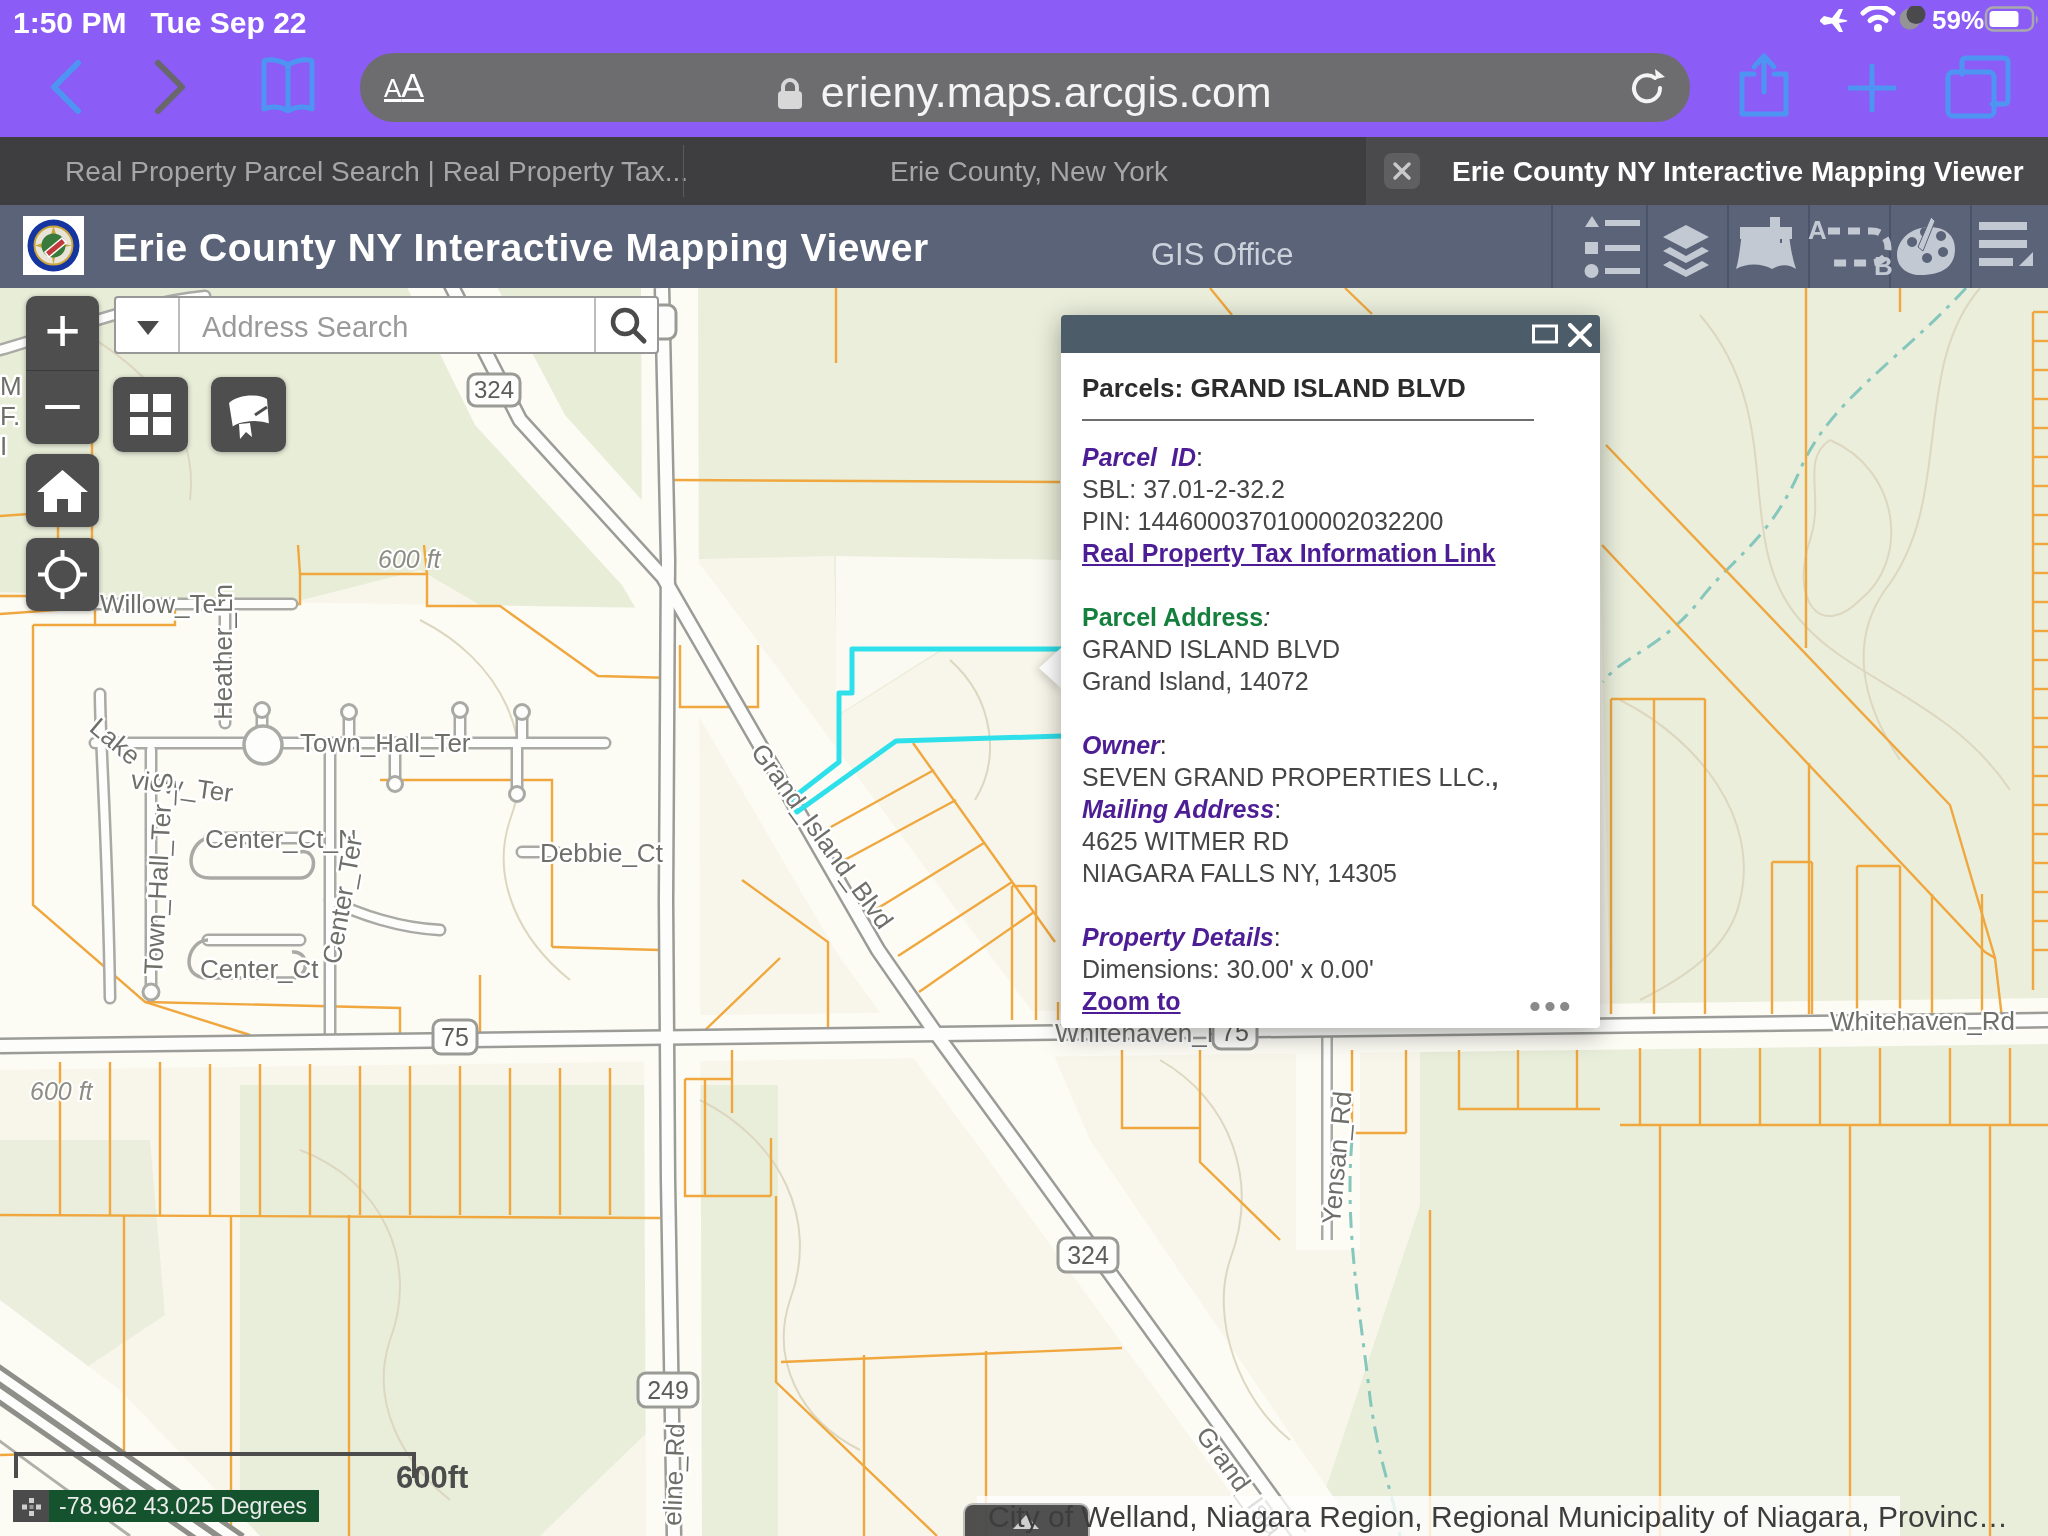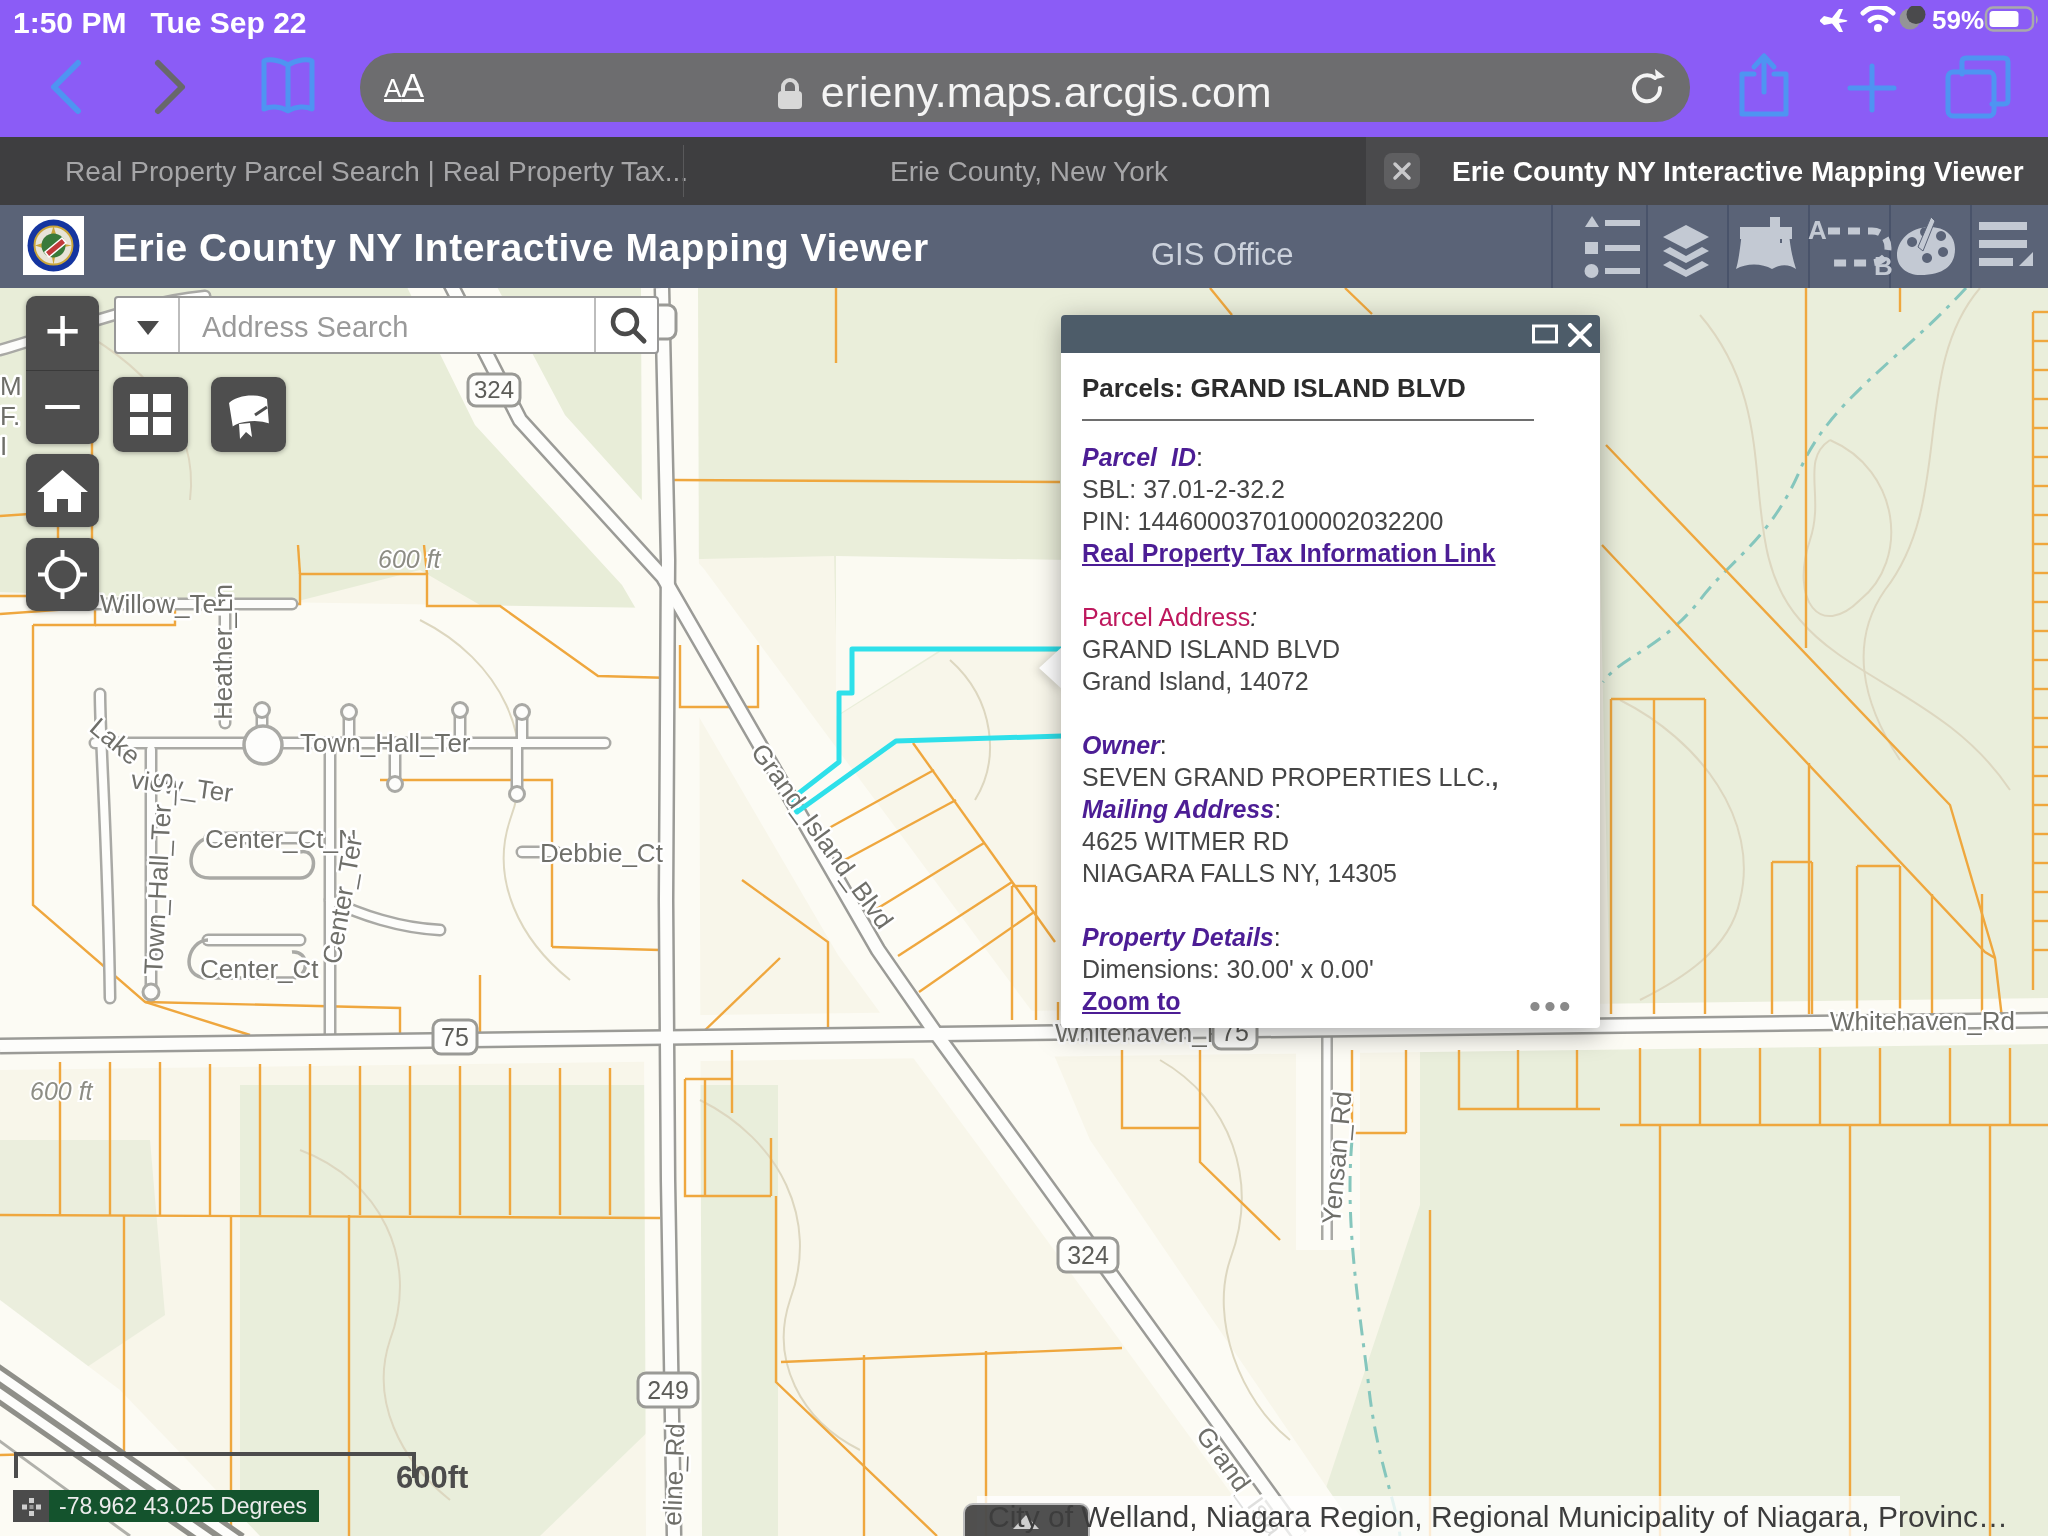--- a/index.html
+++ b/index.html
@@ -30,21 +30,21 @@
   #searchbtn{left:478px;top:0;width:63px;height:54px;border-left:2px solid #bdbdbd;}
   #homebtn{left:26px;top:454px;width:73px;height:73px;}
   #locbtn{left:26px;top:538px;width:73px;height:73px;}
   #gridbtn{left:113px;top:377px;width:75px;height:75px;}
   #bookbtn{left:211px;top:377px;width:75px;height:75px;}
   
   #popup{left:1061px;top:315px;width:539px;height:713px;background:#fff;border-radius:4px;box-shadow:0 6px 26px rgba(0,0,0,.35);}
   #pophdr{left:0;top:0;width:539px;height:38px;background:#4d5c69;border-radius:4px 4px 0 0;}
   #poparrow{left:1039px;top:646px;width:0;height:0;border-top:22px solid transparent;border-bottom:22px solid transparent;border-right:24px solid #fff;filter:drop-shadow(-3px 2px 4px rgba(0,0,0,.15));}
   .plab{font-weight:bold;font-style:italic;color:#4c1d95;}
-  .plab2{font-weight:normal;color:#be185d;}
+  .plab2{font-weight:bold;color:#15803d;}
   .plink{color:#4c1d95;text-decoration:underline;font-weight:bold;}
   #coordbox{left:13px;top:1490px;height:32px;background:#14532d;color:#ececec;font-size:23px;line-height:32px;padding:0 12px 0 46px;}
   #coordicon{left:13px;top:1490px;width:36px;height:32px;background:#4b4b4b;z-index:3;}
   #attrib{left:977px;top:1496px;width:923px;height:40px;background:rgba(255,255,255,.78);}
   #attribtxt{left:988px;top:1500px;font-size:30px;color:#3d3d3d;white-space:nowrap;}
   #expander{left:963px;top:1503px;width:123px;height:33px;background:rgba(56,56,56,.88);border:2px solid #bdbdbd;border-bottom:none;border-radius:10px 10px 0 0;}
   #exptri{left:48px;top:10px;width:0;height:0;border-left:13px solid transparent;border-right:13px solid transparent;border-bottom:14px solid #cfcfcf;}
   #esri{left:1853px;top:1446px;width:160px;height:86px;}
 </style>
 </head>

